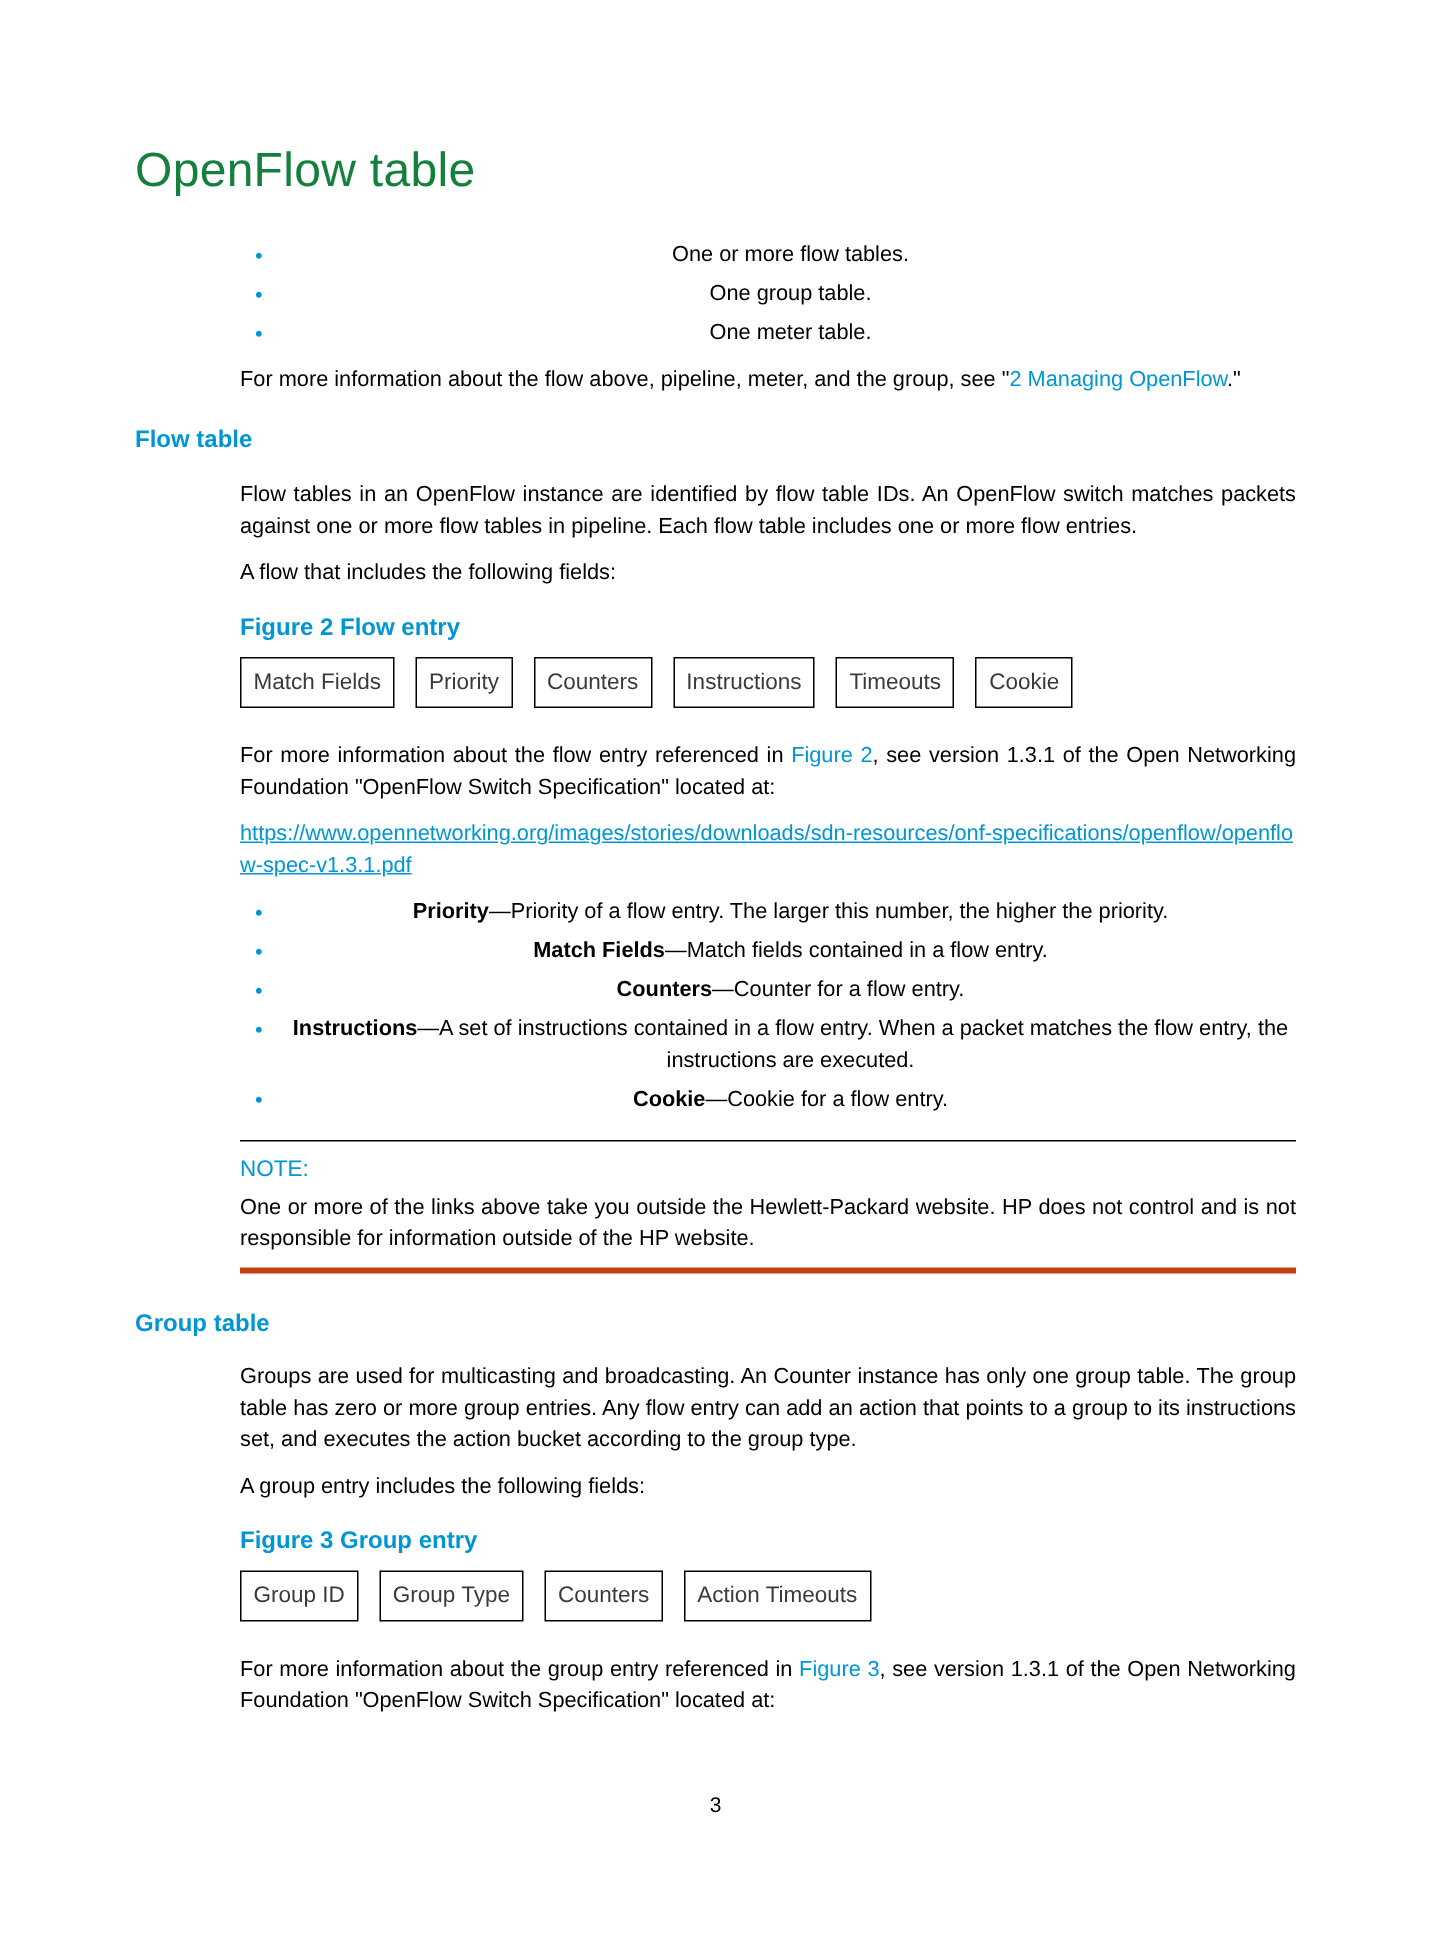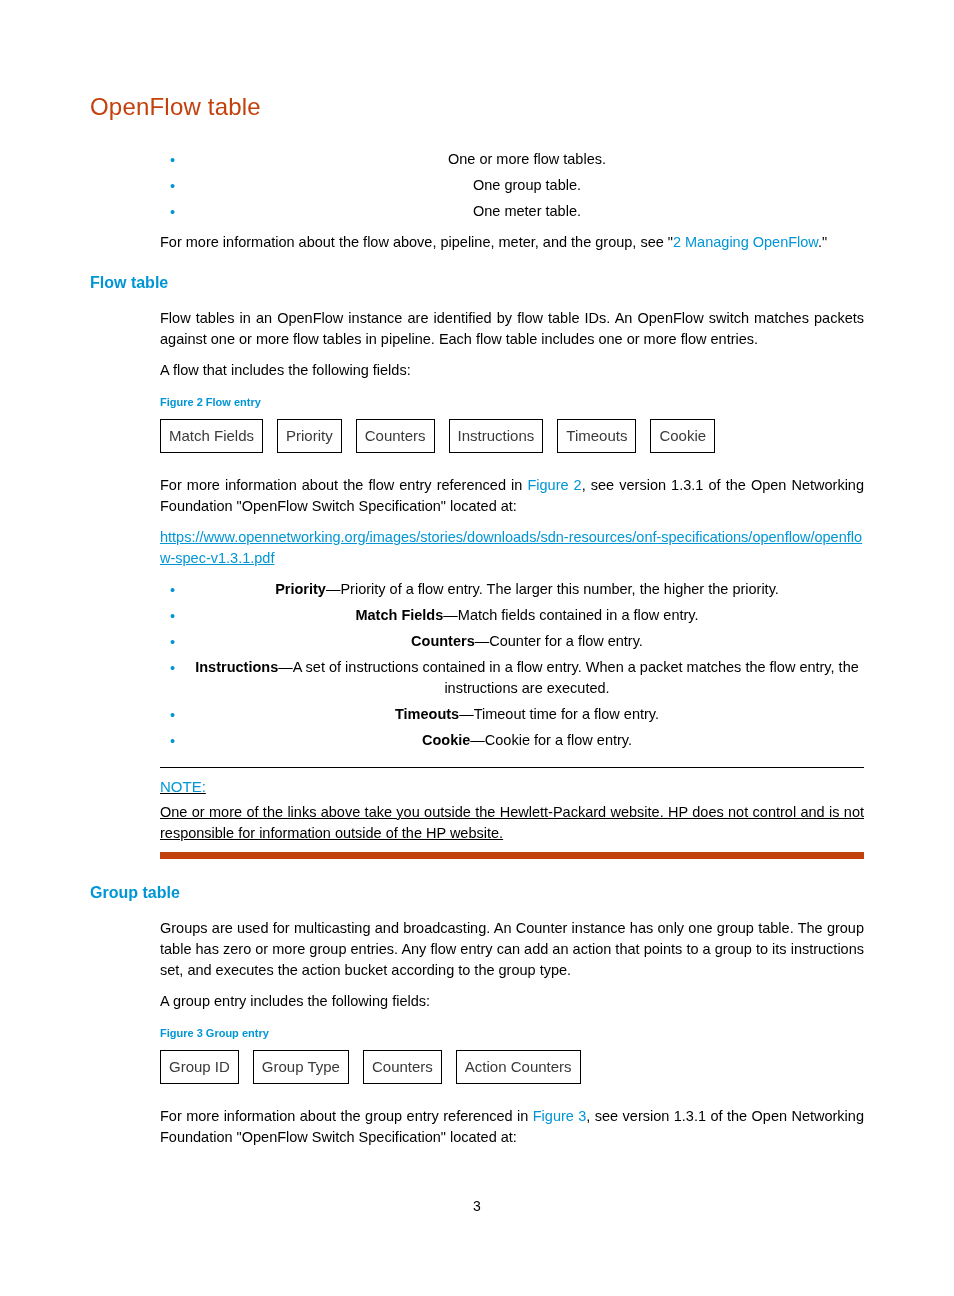--- a/index.html
+++ b/index.html
@@ -6,36 +6,36 @@
       font-family: Arial, Helvetica, sans-serif;
       margin: 0;
       padding: 90px 90px 60px 90px;
       width: 954px;
       box-sizing: border-box;
       color: #000;
       font-size: 14.5px;
       line-height: 1.45;
     }
     h1 {
-      color: #c2410c;
+      color: #15803d;
       font-weight: 300;
-      font-size: 24px;
+      font-size: 32px;
       margin: 0 0 24px 0;
       letter-spacing: 0.2px;
     }
     h2 {
       color: #0096d6;
       font-weight: 600;
       font-size: 16px;
       margin: 18px 0 14px 0;
     }
     .figure-caption {
       color: #0096d6;
       font-weight: 600;
-      font-size: 11px;
+      font-size: 16px;
       margin: 14px 0 8px 0;
     }
     .content-indent {
       margin-left: 70px;
     }
     ul {
       list-style: none;
       padding: 0;
       margin: 4px 0 10px 0;
       text-align: center;
@@ -77,24 +77,23 @@
       padding: 5px 8px;
       font-size: 15px;
       color: #3a3a3a;
       display: inline-flex;
       align-items: center;
       justify-content: center;
       min-height: 22px;
     }
     .note-box {
       border-top: 1px solid #000;
-      border-bottom: 7px solid #c2410c;
+      border-bottom: 4px solid #c2410c;
       margin: 16px 0 22px 0;
       padding: 6px 0 8px 0;
-      text-decoration: underline;
     }
     .note-title {
       color: #0096d6;
       font-size: 15px;
       margin: 2px 0 4px 0;
     }
     .page-number {
       text-align: center;
       font-size: 14px;
       margin-top: 48px;
@@ -140,41 +139,40 @@
 
   <p>
     <a href="#" class="under-link">https://www.opennetworking.org/images/stories/downloads/sdn-resources/onf-specifications/openflow/openflow-spec-v1.3.1.pdf</a>
   </p>
 
   <ul id="fields-list">
       <li><strong class="term">Priority</strong><span>—Priority of a flow entry. The larger this number, the higher the priority.</span></li>
       <li><strong class="term">Match Fields</strong><span>—Match fields contained in a flow entry.</span></li>
       <li><strong class="term">Counters</strong><span>—Counter for a flow entry.</span></li>
       <li><strong class="term">Instructions</strong><span>—A set of instructions contained in a flow entry. When a packet matches the flow entry, the instructions are executed.</span></li>
-      <li><strong class="term">Timeouts</strong><span>—Timeout time for a flow entry.</span></li>
       <li><strong class="term">Cookie</strong><span>—Cookie for a flow entry.</span></li>
     </ul>
 
   <div class="note-box">
     <div class="note-title">NOTE:</div>
     <div class="justify">One or more of the links above take you outside the Hewlett-Packard website. HP does not control and is not responsible for information outside of the HP website.</div>
   </div>
 </div>
 
 <h2>Group table</h2>
 
 <div class="content-indent">
   <p class="justify">Groups are used for multicasting and broadcasting. An Counter instance has only one group table. The group table has zero or more group entries. Any flow entry can add an action that points to a group to its instructions set, and executes the action bucket according to the group type.</p>
   <p>A group entry includes the following fields:</p>
   <div class="figure-caption">Figure 3 Group entry</div>
   <div class="diagram-row" id="group-diagram">
       <div class="diagram-cell">Group ID</div>
       <div class="diagram-cell">Group Type</div>
       <div class="diagram-cell">Counters</div>
-      <div class="diagram-cell">Action Counters</div>
+      <div class="diagram-cell">Action Timeouts</div>
     </div>
 
   <p class="justify">
     <span>For more information about the group entry referenced in </span><a href="#" class="inline-link">Figure 3</a><span>, see version 1.3.1 of the Open Networking Foundation "OpenFlow Switch Specification" located at:</span>
   </p>
 </div>
 
 <div class="page-number">3</div>
 
 </body></html>

